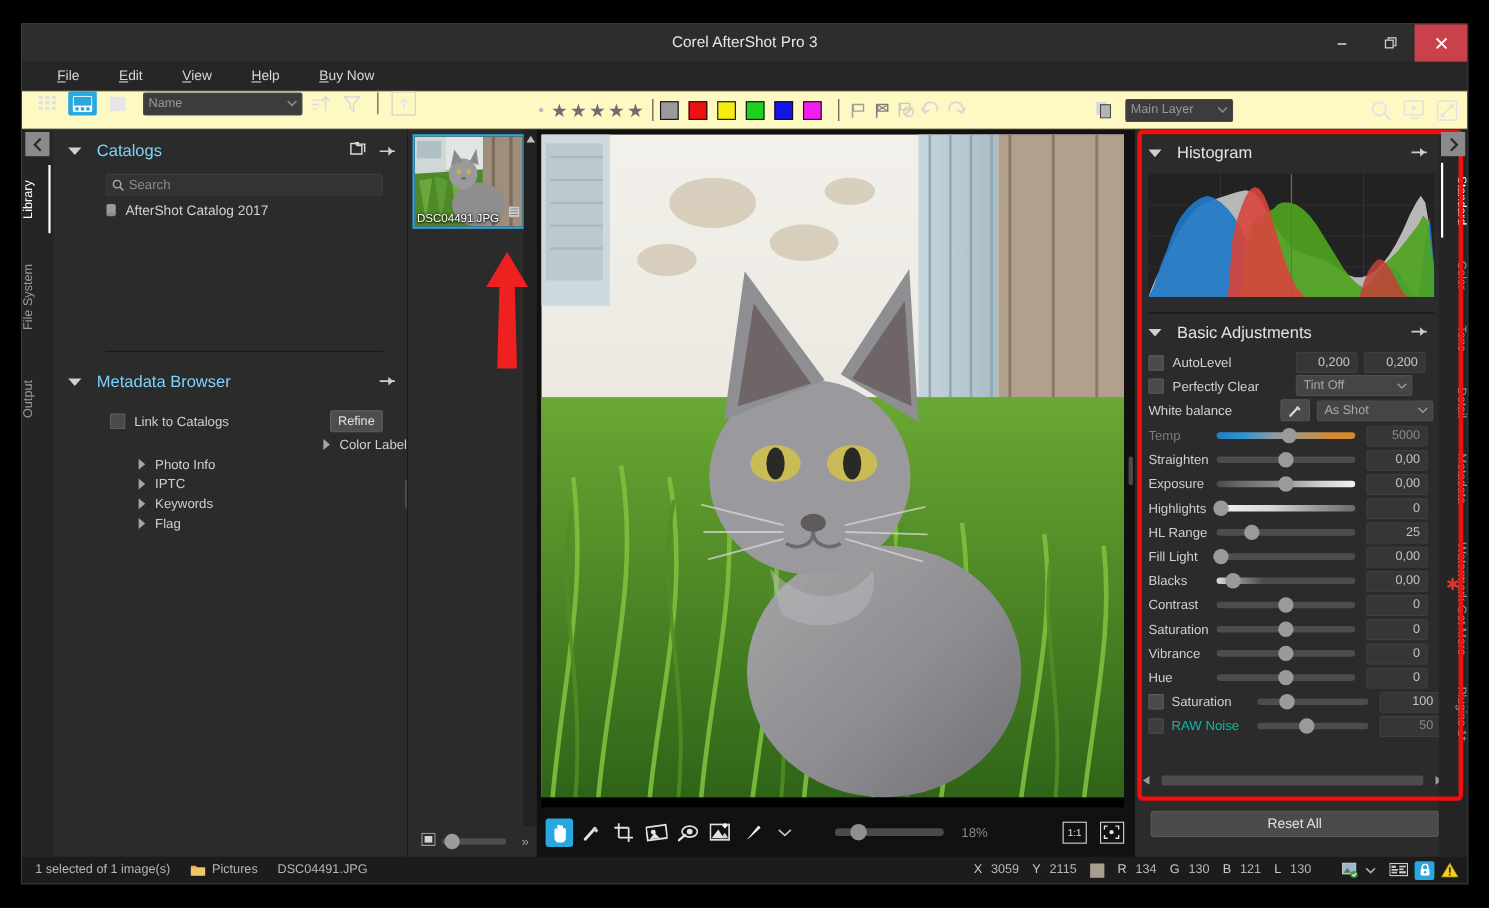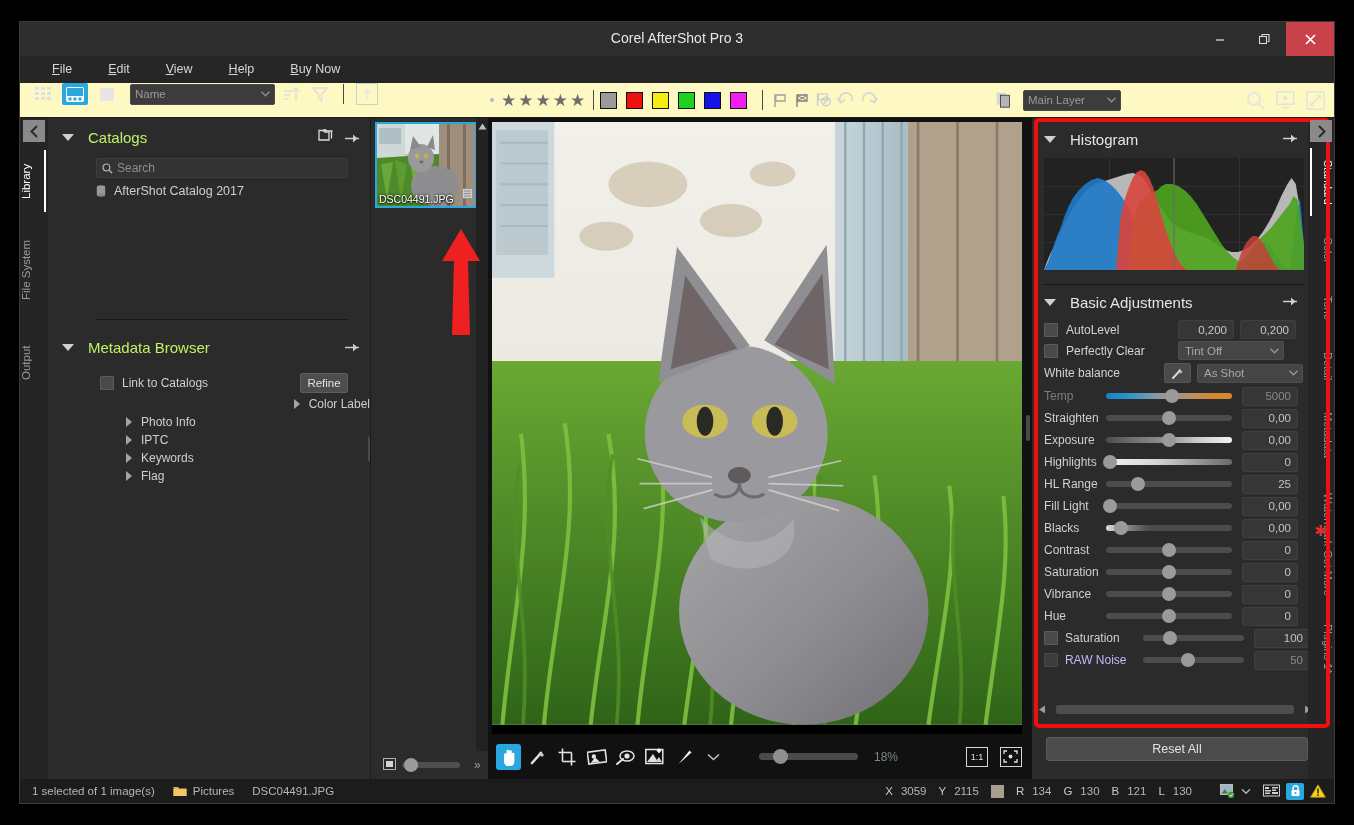--- a/index.html
+++ b/index.html
@@ -44,21 +44,21 @@
   
   .leftrail{position:absolute;left:0;top:0;width:28px;bottom:0;background:#252525;}
   .collapse{position:absolute;left:3px;top:2px;width:22px;height:22px;background:#8a8a8a;color:#2b2b2b;display:flex;align-items:center;justify-content:center;font-size:13px;}
   .vtab{position:absolute;left:0;width:28px;color:#9a9a9a;font-size:11.5px;writing-mode:vertical-rl;transform:rotate(180deg);
         text-align:center;white-space:nowrap;}
   .vtab.sel{color:#ffffff;}
   .vtabline{position:absolute;width:2px;background:#fff;left:24px;}
 
   
   .leftpanel{position:absolute;left:28px;top:0;width:322px;bottom:0;background:#2b2b2b;}
-  .panelhdr{height:38px;display:flex;align-items:center;padding-left:14px;color:#bef264;font-size:15px;position:relative;}
+  .panelhdr{height:38px;display:flex;align-items:center;padding-left:14px;color:#7dd3fc;font-size:15px;position:relative;}
   .tri{width:0;height:0;border-left:6px solid transparent;border-right:6px solid transparent;border-top:7px solid #cfcfcf;margin-right:14px;}
   .tri.r{border-left:6px solid #a5a5a5;border-top:5px solid transparent;border-bottom:5px solid transparent;border-right:0;margin-right:9px;}
   .hdricons{position:absolute;right:10px;top:11px;display:flex;align-items:center;gap:10px;}
   .searchbox{margin:2px 22px 0 48px;height:18px;background:#333;border:1px solid #3d3d3d;border-radius:2px;display:flex;align-items:center;padding:0 5px;color:#8d8d8d;font-size:12px;gap:4px;}
   .catrow{display:flex;align-items:center;padding:6px 0 0 48px;color:#cfcfcf;font-size:12.5px;gap:8px;}
   .divider{position:absolute;left:48px;right:22px;height:1px;background:#181818;}
   .mrow{display:flex;align-items:center;padding:2px 0 2px 52px;color:#cfcfcf;font-size:12px;}
   .chk{width:12px;height:12px;background:#4a4a4a;border:1px solid #5c5c5c;border-radius:1px;display:inline-block;}
   .refine{position:absolute;right:22px;width:46px;height:18px;background:#4d4d4d;border:1px solid #5e5e5e;border-radius:2px;
           color:#e0e0e0;font-size:11.5px;display:flex;align-items:center;justify-content:center;}
@@ -824,21 +824,21 @@
         <div class="srow">
           <span class="chk"></span>
           <span style="margin-left:7px;width:78px">Saturation</span>
           <span class="track" style="width:102px">
               <span class="kn" style="left:27%"></span>
             </span>
           <span class="snum">100</span>
         </div>
         <div class="srow dim">
           <span class="chk" style="opacity:.6"></span>
-          <span style="margin-left:7px;width:78px;color:#c4b5fd">RAW Noise</span>
+          <span style="margin-left:7px;width:78px;color:#14b8a6">RAW Noise</span>
           <span class="track" style="width:102px">
               <span class="kn" style="left:45%"></span>
             </span>
           <span class="snum">50</span>
         </div>
       </div>
 
       <div class="rvscroll">
         <div class="rvthumb"></div>
       </div>

